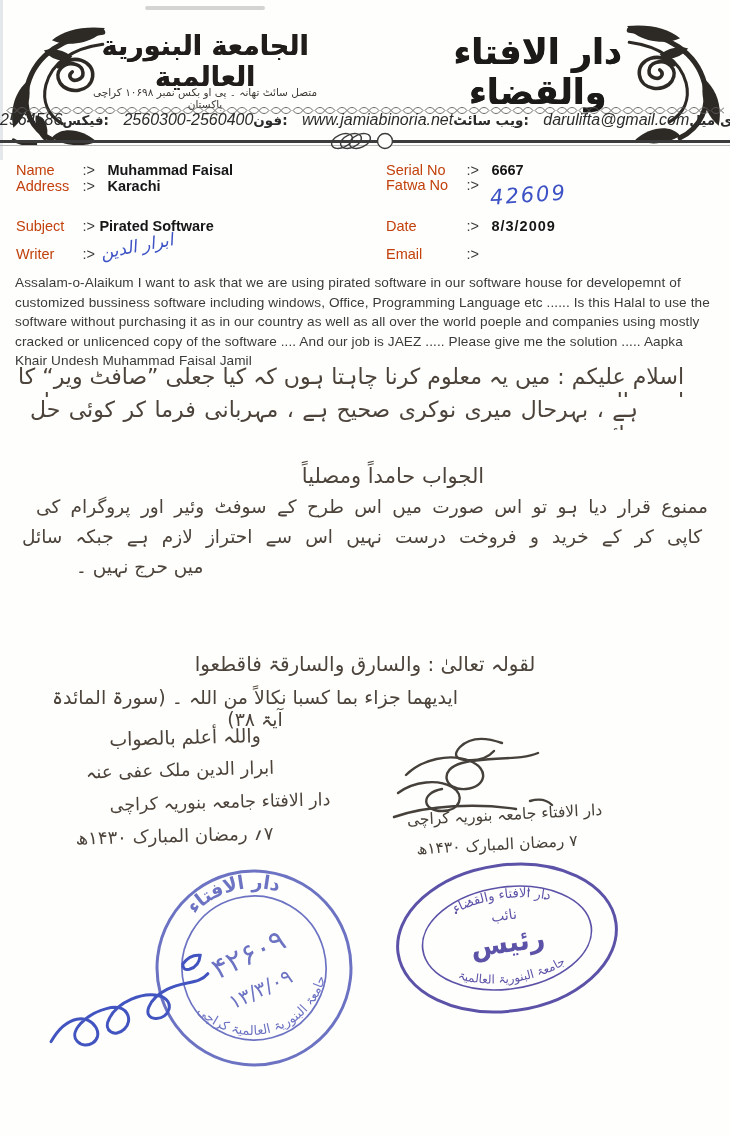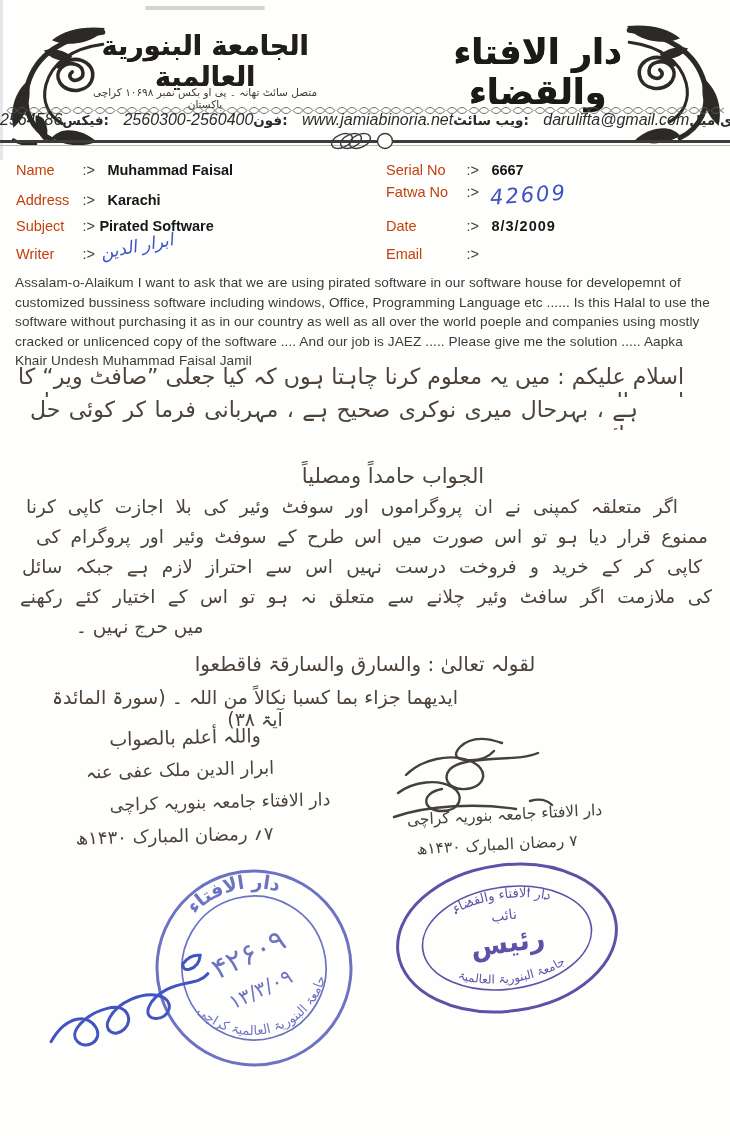--- a/index.html
+++ b/index.html
@@ -128,42 +128,42 @@
       <circle cx="55" cy="12" r="7.5" fill="#fefefc"></circle>
     </g>
   </svg>
 </div>
 
 <div class="frow" style="left:16px;top:161px;">
   <span class="flabel lw">Name</span>
   <span class="fsep">:&gt;</span>
   <span class="fval" style="margin-left:8px;text-align:right;">Muhammad Faisal</span>
 </div>
-<div class="frow" style="left:16px;top:191px;">
+<div class="frow" style="left:16px;top:177px;">
   <span class="flabel lw">Address</span>
   <span class="fsep">:&gt;</span>
   <span class="fval" style="margin-left:8px;">Karachi</span>
 </div>
 <div class="frow" style="left:16px;top:217px;">
   <span class="flabel lw">Subject</span>
   <span class="fsep">:&gt;</span>
   <span class="fval" style="margin-left:0;">Pirated Software</span>
 </div>
 <div class="frow" style="left:16px;top:245px;">
   <span class="flabel lw">Writer</span>
   <span class="fsep">:&gt;</span>
 </div>
 <div class="abs hand-blue urdu" style="left:100px;top:236px;font-size:17px;transform:rotate(-11deg);">ابرار الدین</div>
 
 <div class="frow" style="left:386px;top:161px;">
   <span class="flabel rw">Serial No</span>
   <span class="fsep">:&gt;</span>
   <span class="fval" style="margin-left:8px;">6667</span>
 </div>
-<div class="frow" style="left:386px;top:183px;">
+<div class="frow" style="left:386px;top:176px;">
   <span class="flabel rw">Fatwa No</span>
   <span class="fsep">:&gt;</span>
 </div>
 <div class="abs hand-blue" style="left:490px;top:183px;font-size:21px;letter-spacing:2px;transform:rotate(-4deg);">42609</div>
 <div class="frow" style="left:386px;top:217px;">
   <span class="flabel rw">Date</span>
   <span class="fsep">:&gt;</span>
   <span class="fval" style="margin-left:8px;letter-spacing:1px;">8/3/2009</span>
 </div>
 <div class="frow" style="left:386px;top:245px;">
@@ -174,24 +174,22 @@
 <div class="abs q-en" style="left:15px;top:273px;">Assalam-o-Alaikum I want to ask that we are using pirated software in our software house for developemnt of customized bussiness software including windows, Office, Programming Language etc ...... Is this Halal to use the software without purchasing it as in our country as well as all over the world poeple and companies using mostly cracked or unlicenced copy of the software .... And our job is JAEZ ..... Please give me the solution ..... Aapka Khair Undesh Muhammad Faisal Jamil</div>
 
 <div class="abs" style="left:12px;top:364px;width:706px;">
   <div class="hand-line" style="padding:0 34px 0 6px;">اسلام علیکم : میں یہ معلوم کرنا چاہتا ہوں کہ کیا جعلی ”صافٹ ویر“ کا استعمال اپنے</div>
   <div class="hand-line" style="padding:0 80px 0 18px;">ہے ، بہرحال میری نوکری صحیح ہے ، مہربانی فرما کر کوئی حل بتائیں ۔</div>
 </div>
 
 <div class="abs center-hand" style="left:0;top:464px;width:714px;font-size:21px;padding-left:36px;">الجواب حامداً ومصلیاً</div>
 
 <div class="abs" style="left:12px;top:496px;width:706px;">
-  <div class="hand-line ans-line" style="padding:0 40px 0 14px;">اگر متعلقہ کمپنی نے ان پروگراموں اور سوفٹ وئیر کی بلا اجازت کاپی کرنا</div>
   <div class="hand-line ans-line" style="padding:0 10px 0 24px;">ممنوع قرار دیا ہو تو اس صورت میں اس طرح کے سوفٹ وئیر اور پروگرام کی</div>
   <div class="hand-line ans-line" style="padding:0 16px 0 10px;">کاپی کر کے خرید و فروخت درست نہیں اس سے احتراز لازم ہے جبکہ سائل</div>
-  <div class="hand-line ans-line" style="padding:0 6px 0 8px;">کی ملازمت اگر سافٹ وئیر چلانے سے متعلق نہ ہو تو اس کے اختیار کئے رکھنے</div>
   <div class="hand-line ans-line" style="text-align:left;text-align-last:left;padding-left:64px;">میں حرج نہیں ۔</div>
 </div>
 
 <div class="abs center-hand" style="left:170px;top:652px;width:390px;font-size:20px;">لقولہ تعالیٰ : والسارق والسارقۃ فاقطعوا</div>
 <div class="abs center-hand" style="left:40px;top:686px;width:430px;font-size:19px;">ایدیھما جزاء بما کسبا نکالاً من اللہ ۔ (سورۃ المائدۃ آیۃ ۳۸)</div>
 
 <div class="abs center-hand" style="left:90px;top:726px;width:190px;font-size:19px;transform:rotate(-1.5deg);">واللہ أعلم بالصواب</div>
 <div class="abs center-hand" style="left:65px;top:759px;width:230px;font-size:18px;transform:rotate(-1.5deg);">ابرار الدین ملک عفی عنہ</div>
 <div class="abs center-hand" style="left:85px;top:792px;width:270px;font-size:17.5px;transform:rotate(-1.5deg);">دار الافتاء جامعہ بنوریہ کراچی</div>
 <div class="abs center-hand" style="left:62px;top:825px;width:225px;font-size:18px;transform:rotate(-1.5deg);">۷؍ رمضان المبارک ۱۴۳۰ھ</div>

